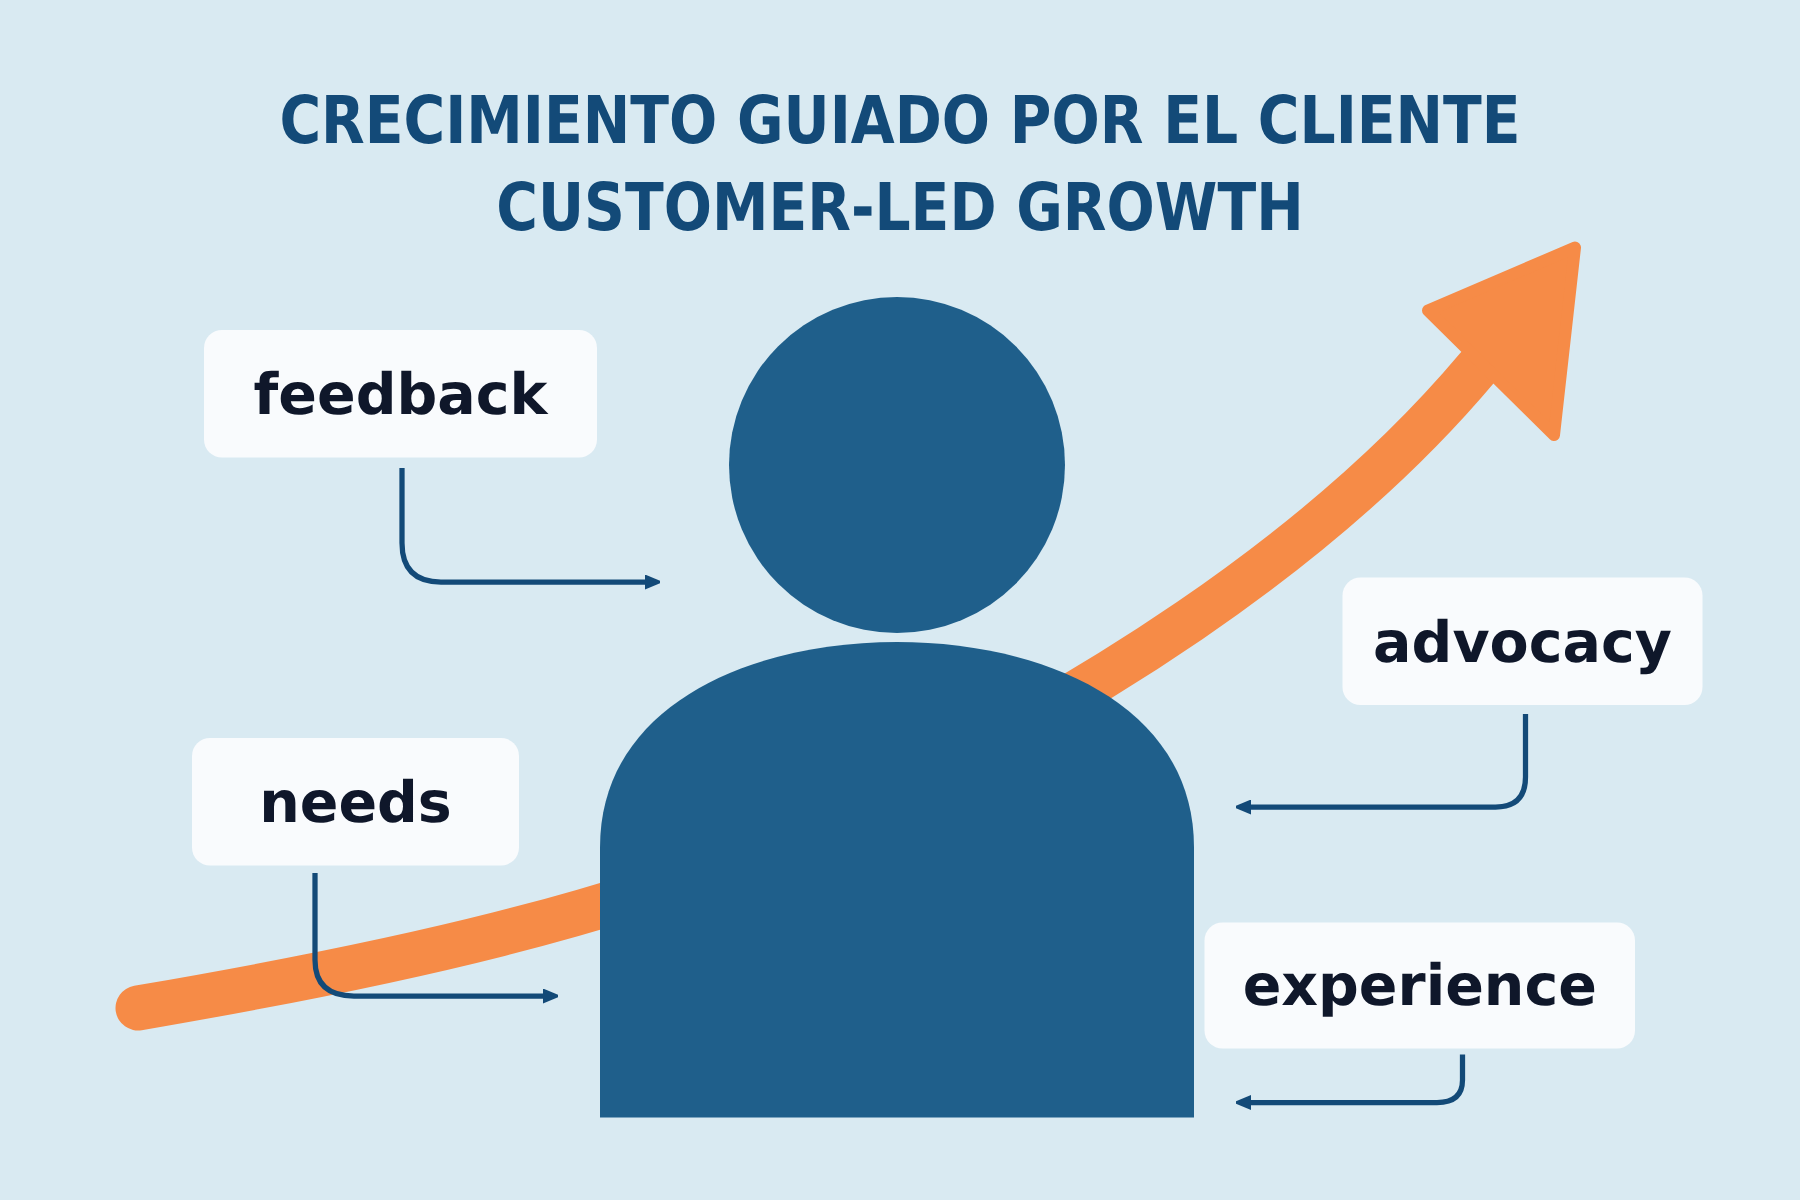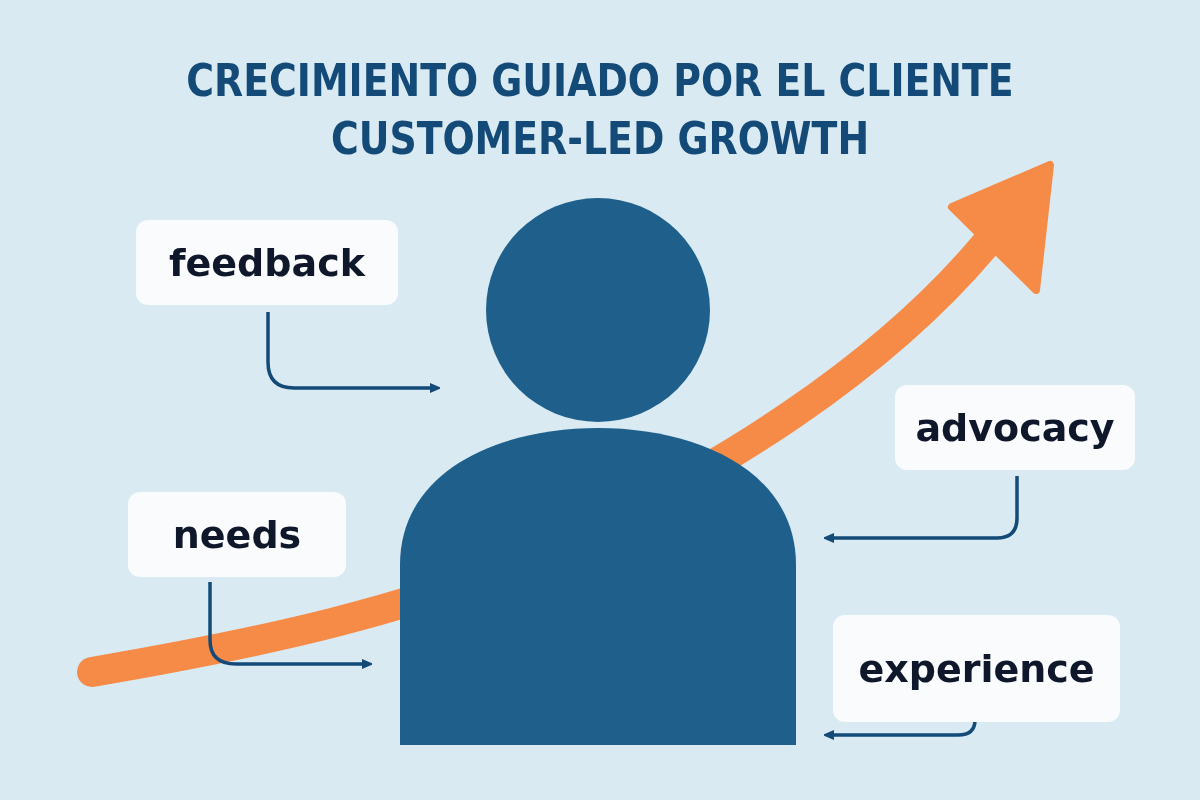--- a/index.html
+++ b/index.html
@@ -41,15 +41,15 @@
 
 <div class="label" style="left:136px; top:220px; width:262px; height:85px;">
   <span>feedback</span>
 </div>
 <div class="label" style="left:116px; top:492px; width:218px; height:85px;margin-left:12px;">
   <span>needs</span>
 </div>
 <div class="label" style="left:895px; top:385px; width:240px; height:85px;text-align:right;">
   <span>advocacy</span>
 </div>
-<div class="label" style="left:833px; top:615px; width:287px; height:107px;">
+<div class="label" style="left:803px; top:615px; width:287px; height:84px;">
   <span>experience</span>
 </div>
 
 </body></html>

